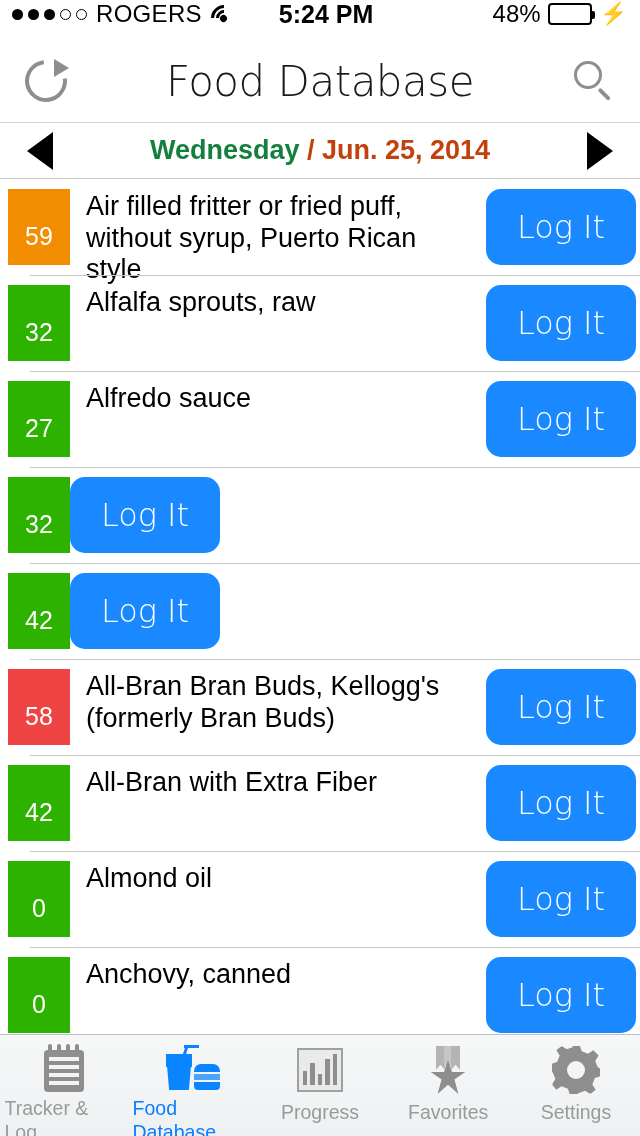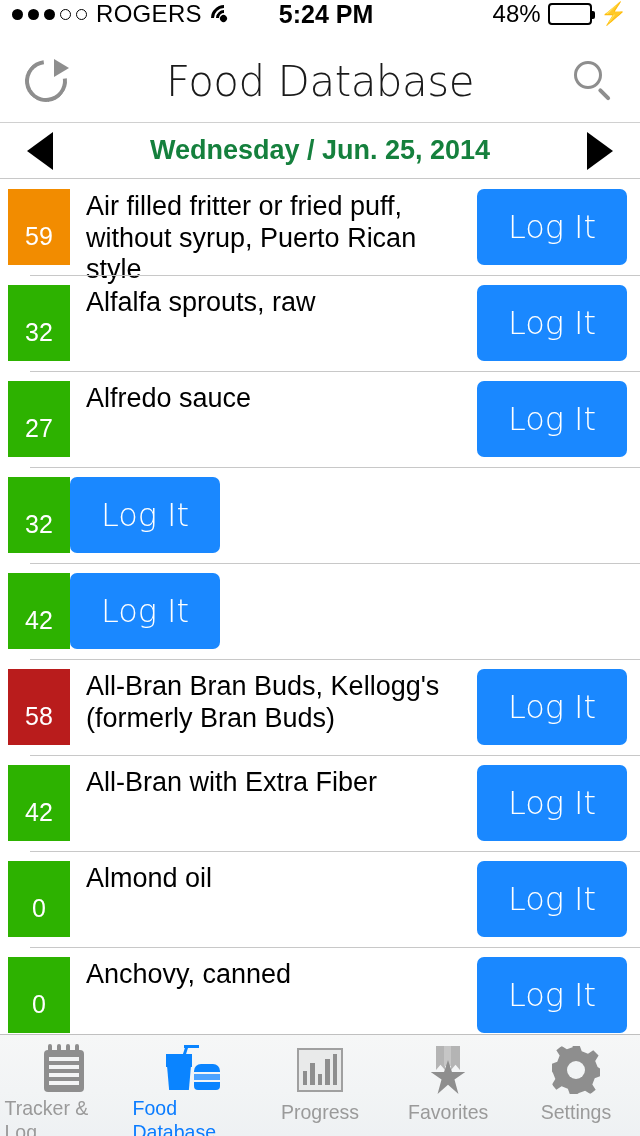--- a/index.html
+++ b/index.html
@@ -74,42 +74,42 @@
   .datebar {
     height: 56px; flex: 0 0 56px; background: #fff;
     display: flex; align-items: center; justify-content: space-between;
     border-bottom: 1px solid #c8c8c8; padding: 0 14px;
   }
   .arrow-btn { width: 52px; height: 56px; display: flex; align-items: center; justify-content: center; }
   .tri-left { width: 0; height: 0; border-right: 26px solid #000; border-top: 19px solid transparent; border-bottom: 19px solid transparent; }
   .tri-right { width: 0; height: 0; border-left: 26px solid #000; border-top: 19px solid transparent; border-bottom: 19px solid transparent; }
   .date-text { font-size: 27px; font-weight: bold; white-space: nowrap; }
   .date-day { color: #15803d; }
-  .date-rest { color: #15803d; }
+  .date-rest { color: #c2410c; }
 
   
   .list { flex: 1 1 auto; overflow: hidden; background: #fff; }
   .row { height: 96px; display: flex; align-items: flex-start; position: relative; padding-top: 10px; }
   .row + .row:before {
     content: ""; position: absolute; left: 30px; right: 0; top: 0; height: 1px; background: #c8c8c8;
   }
   .badge {
     width: 62px; height: 76px; flex: 0 0 62px; margin-left: 8px;
     display: flex; align-items: center; justify-content: center;
     color: #fff; font-size: 25px; font-weight: 500;
     padding-top: 18px;
   }
   .food-name {
     flex: 1 1 auto; padding: 0 12px 0 16px;
     font-size: 27px; color: #000; line-height: 1.17;
     padding-top: 2px;
   }
   .logit {
-    flex: 0 0 150px; width: 150px; height: 76px; margin-right: 13px;
-    background: #1a88ff; color: #fff; border: none; border-radius: 7px;
+    flex: 0 0 150px; width: 150px; height: 76px; margin-right: 4px;
+    background: #1a88ff; color: #fff; border: none; border-radius: 15px;
     font-size: 32px; font-weight: 300;
     font-family: "DejaVu Sans", sans-serif;
     display: flex; align-items: center; justify-content: center;
   }
 
   
   .tabbar {
     height: 102px; flex: 0 0 102px;
     background: linear-gradient(180deg,#f6f7f7 0%,#f2f4f5 55%,#eef1f3 100%);
     border-top: 1px solid #c0c0c0;
@@ -232,21 +232,21 @@
       </div>
       <div class="row">
         <div class="badge" style="background: rgb(45, 178, 0);">32</div>
         <button class="logit">Log It</button>
       </div>
       <div class="row">
         <div class="badge" style="background: rgb(45, 178, 0);">42</div>
         <button class="logit">Log It</button>
       </div>
       <div class="row">
-        <div class="badge" style="background: #b91c1c;">58</div>
+        <div class="badge" style="background: #ef4444;">58</div>
         <div class="food-name">All-Bran Bran Buds, Kellogg's (formerly Bran Buds)</div>
         <button class="logit">Log It</button>
       </div>
       <div class="row">
         <div class="badge" style="background: rgb(45, 178, 0);">42</div>
         <div class="food-name">All-Bran with Extra Fiber</div>
         <button class="logit">Log It</button>
       </div>
       <div class="row">
         <div class="badge" style="background: rgb(45, 178, 0);">0</div>

